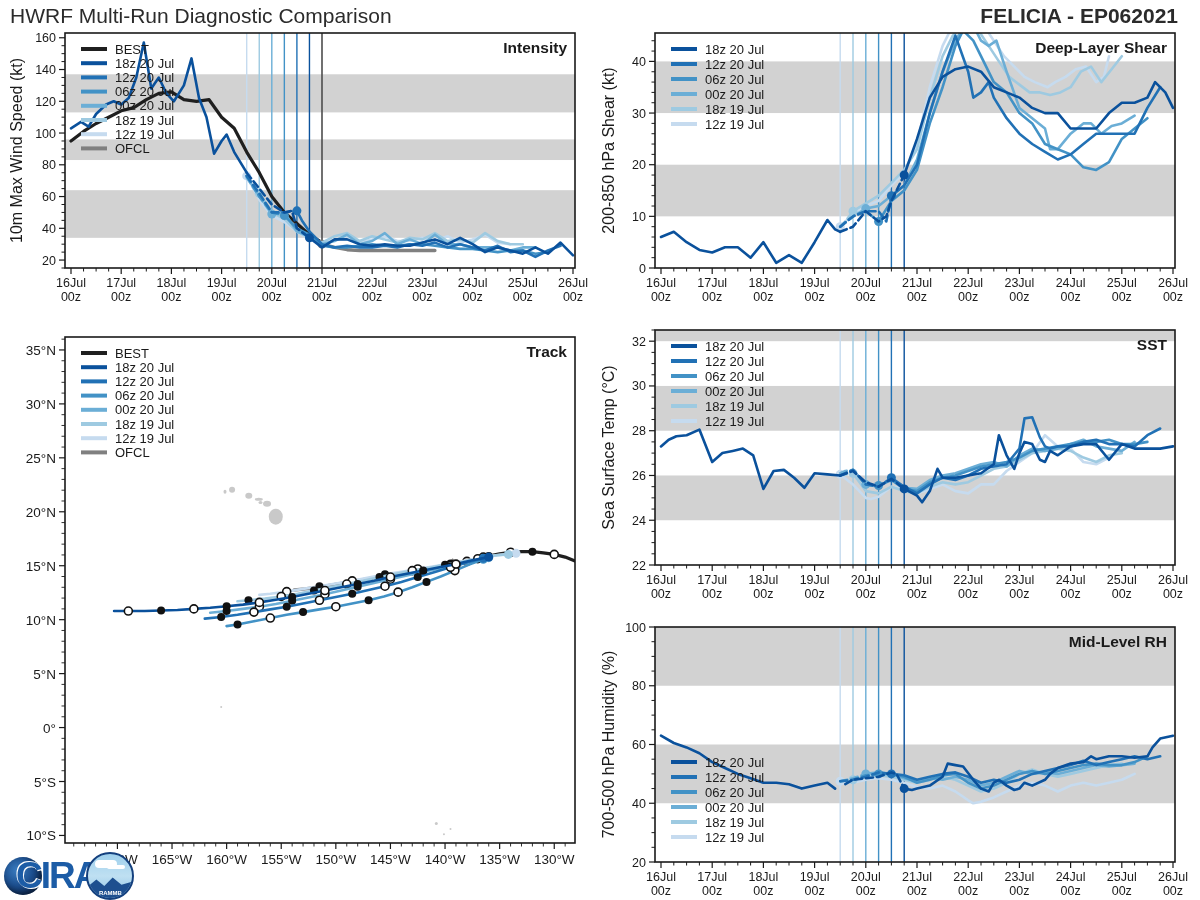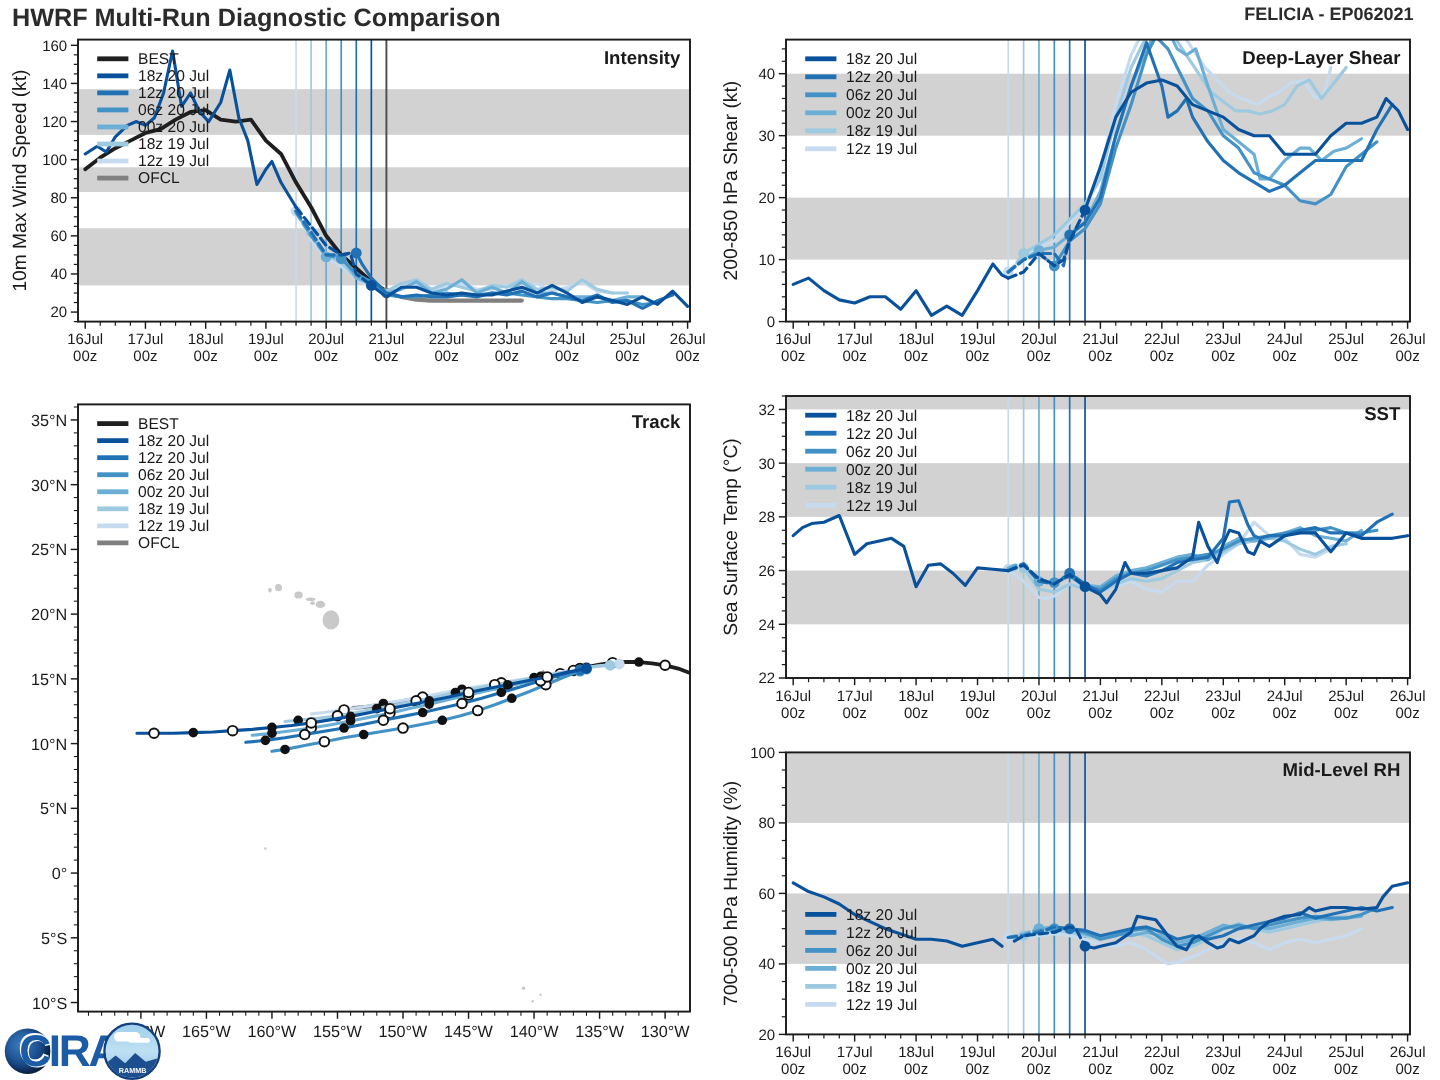--- a/index.html
+++ b/index.html
@@ -1,19 +1,19 @@
 <!DOCTYPE html>
 <html><head>
 <meta charset="utf-8">
 <style>
   html,body{margin:0;padding:0;background:#ffffff;}
   .page{position:relative;width:1200px;height:900px;background:#fff;overflow:hidden;
         font-family:"Liberation Sans",sans-serif;}
-  .title-left{position:absolute;left:10px;top:4px;font-size:21px;font-weight:bold;color:#2b2b2b;}
-  .title-right{position:absolute;right:22px;top:4px;font-size:15px;font-weight:bold;color:#2b2b2b;}
+  .title-left{position:absolute;left:10px;top:4px;font-size:21px;font-weight:normal;color:#2b2b2b;}
+  .title-right{position:absolute;right:22px;top:4px;font-size:21px;font-weight:bold;color:#2b2b2b;}
   #chart{position:absolute;left:0;top:0;}
   .cira-logo{position:absolute;left:4px;top:853px;display:flex;align-items:center;height:46px;}
   .globe{width:38px;height:38px;border-radius:50%;
          background:radial-gradient(circle at 35% 35%, #3a7cc0 0%, #1c4e8e 45%, #0a2450 100%);
          box-shadow:inset -3px -3px 6px rgba(0,0,0,.5);}
   .cira-text{margin-left:-26px;font-size:37px;font-weight:bold;letter-spacing:-2px;
              color:#1c5ca6;text-shadow:1px 1px 0 #fff,-1px -1px 0 #fff;line-height:38px;}
   .rammb-badge{position:relative;width:44px;height:44px;border-radius:50%;margin-left:-12px;
                background:linear-gradient(180deg,#9fd0ec 0%,#bfe0f2 50%,#8ec3e6 100%);
                border:2px solid #14407e;overflow:hidden;}

